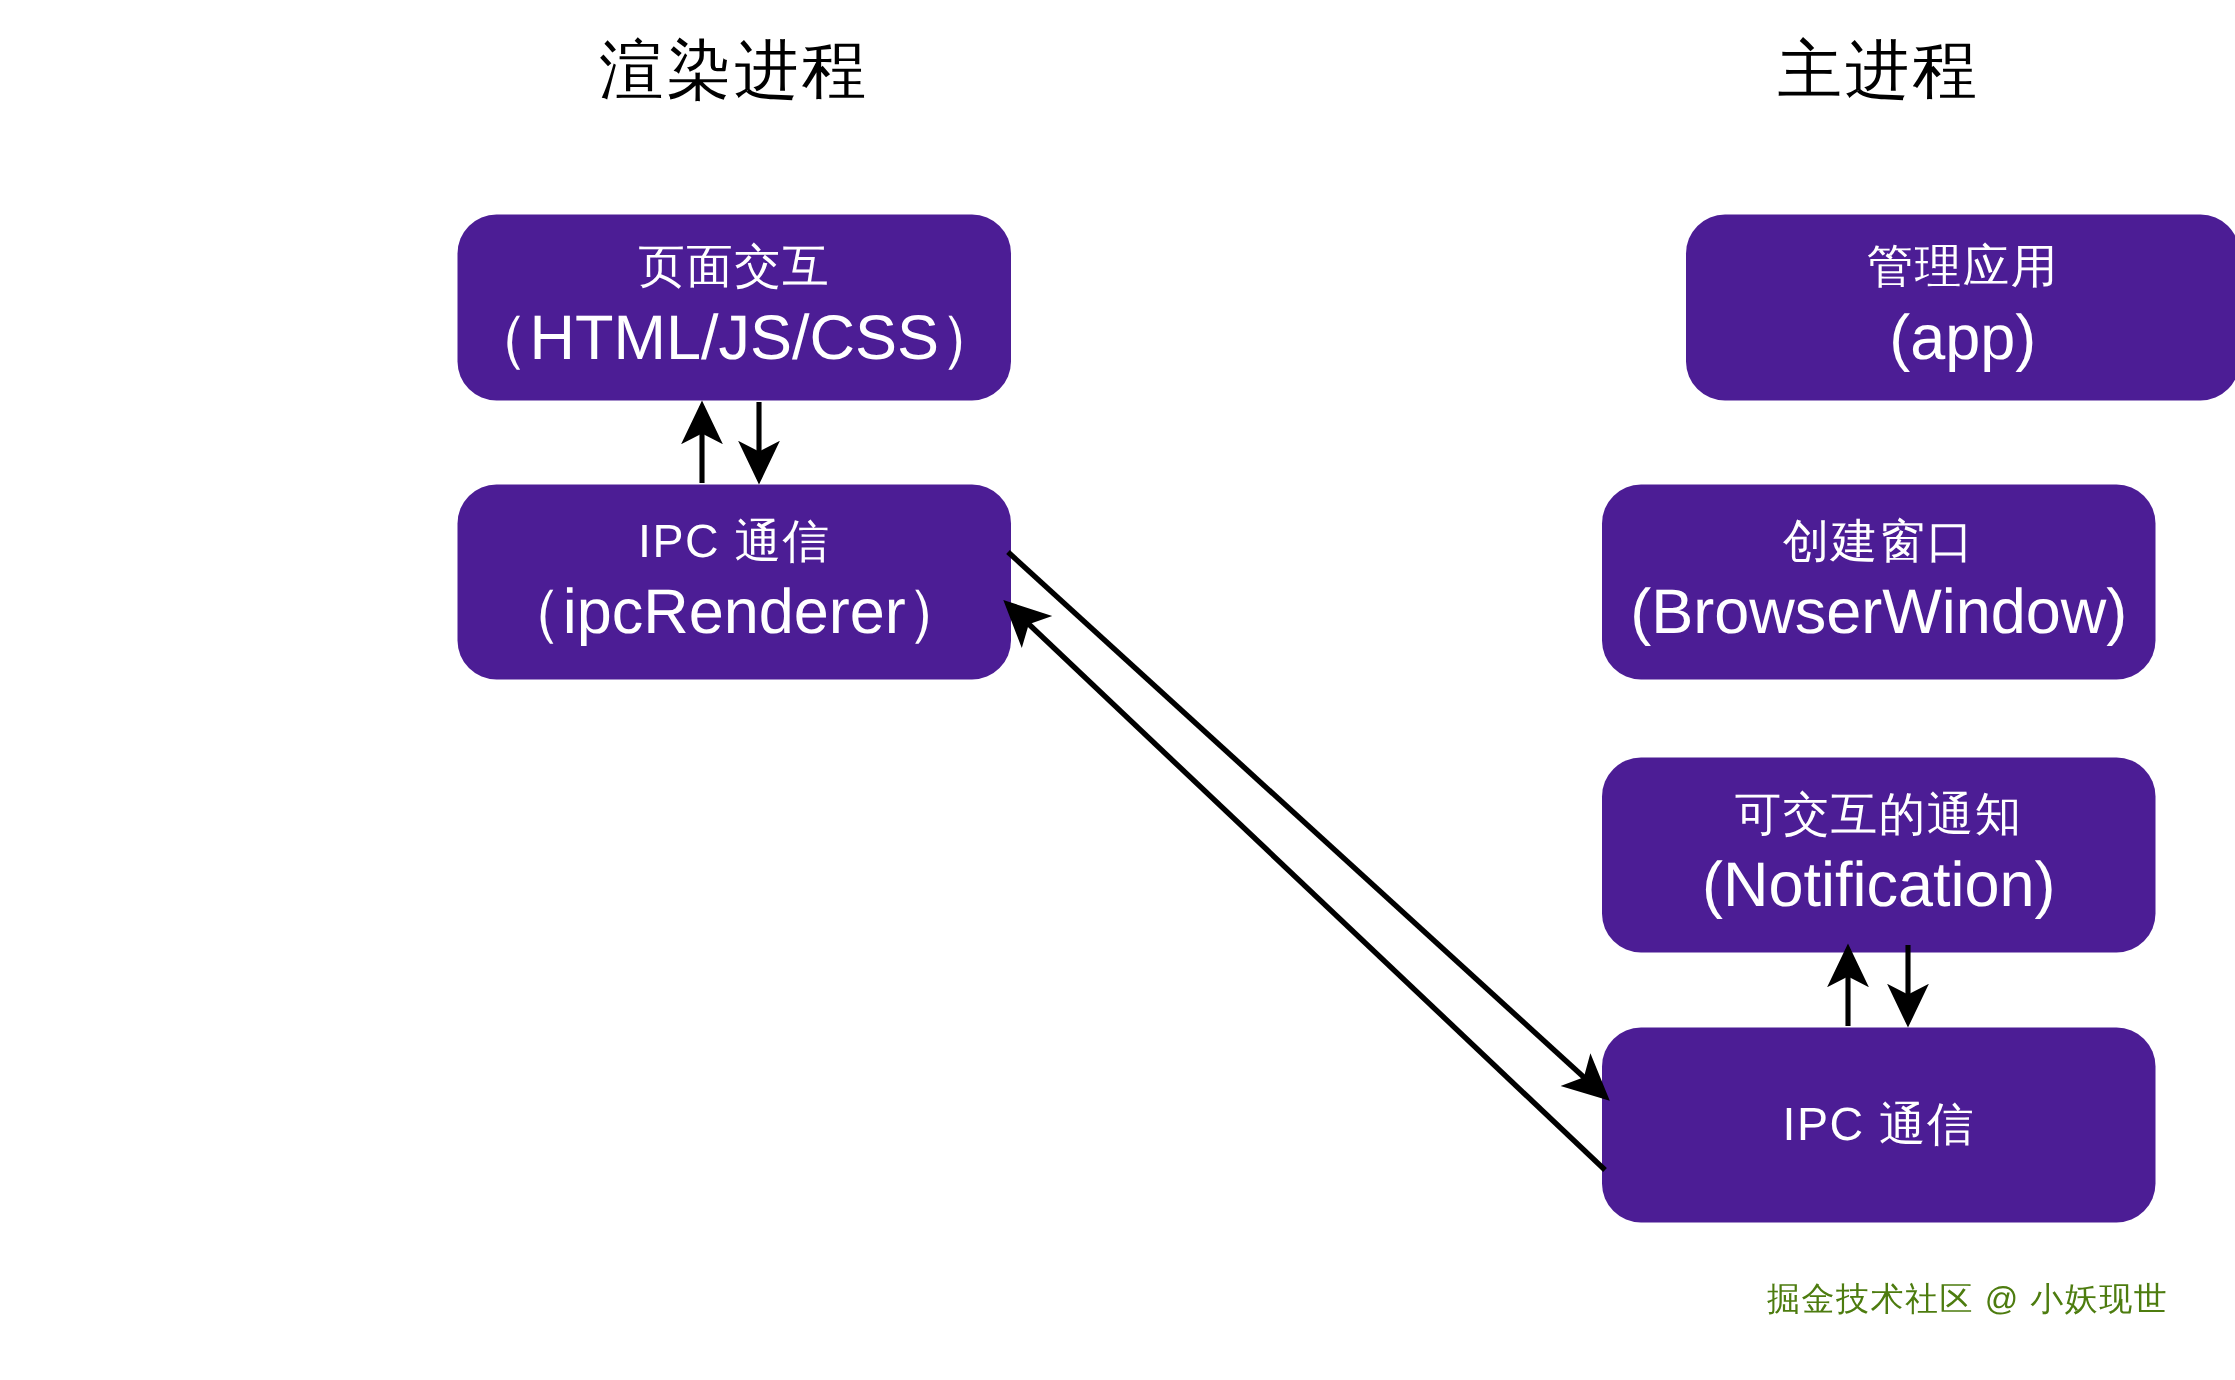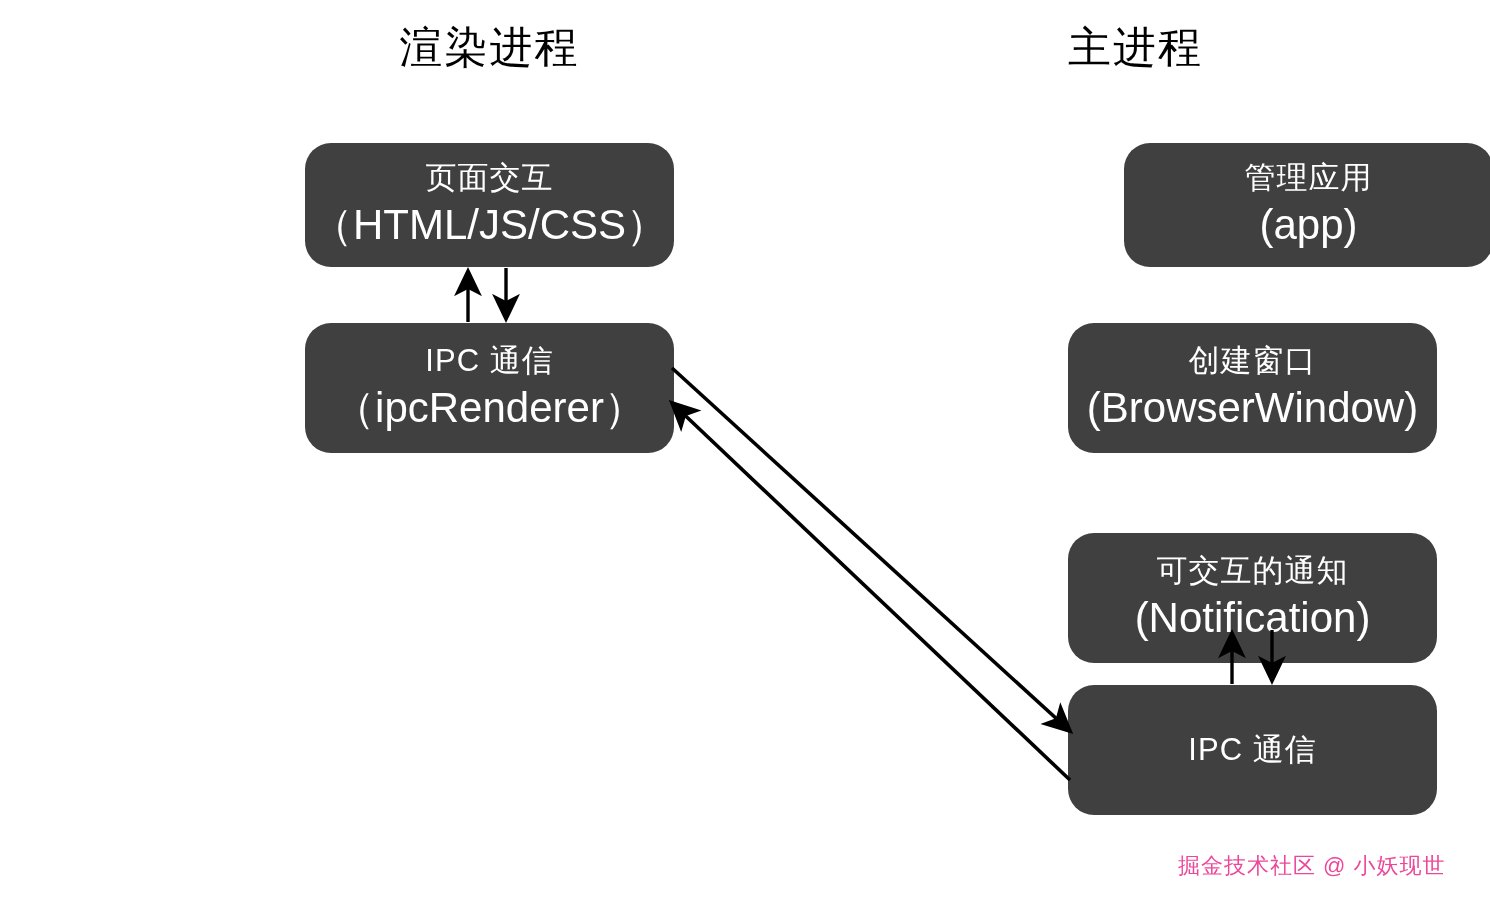--- a/index.html
+++ b/index.html
@@ -24,25 +24,25 @@
   .col-title {
     position: absolute;
     font-size: 43px;
     font-weight: 400;
     color: #000000;
     letter-spacing: 2px;
     white-space: nowrap;
     line-height: 1;
   }
   #title-render { left: 305px; top: 26px; width: 369px; text-align: center; }
-  #title-main   { left: 1068px; top: 26px; width: 369px; }
+  #title-main   { left: 1068px; top: 26px; width: 369px; text-align: center; }
 
   .node {
     position: absolute;
-    background: #404040;
+    background: #4c1d95;
     border-radius: 26px;
     color: #ffffff;
     display: flex;
     flex-direction: column;
     align-items: center;
     justify-content: center;
     box-sizing: border-box;
     text-align: center;
     line-height: 1.28;
     width: 369px;
@@ -59,37 +59,37 @@
     white-space: nowrap;
   }
 
   
   #node-page-interaction { left: 305px; top: 143px; }
   #node-ipc-renderer     { left: 305px; top: 323px; height: 130px; }
 
   
   #node-app              { left: 1124px; top: 143px; }
   #node-browser-window   { left: 1068px; top: 323px; height: 130px; }
-  #node-notification     { left: 1068px; top: 505px; height: 130px; margin-top: 28px; }
+  #node-notification     { left: 1068px; top: 505px; height: 130px; }
   #node-ipc-main         { left: 1068px; top: 685px; height: 130px; }
 
   #arrows {
     position: absolute;
     left: 0; top: 0;
     width: 1490px;
     height: 920px;
     pointer-events: none;
   }
 
   #watermark {
     position: absolute;
     left: 1178px;
     top: 855px;
     font-size: 22px;
-    color: #ec4899;
+    color: #4d7c0f;
     letter-spacing: 1px;
     white-space: nowrap;
     line-height: 1;
   }
 </style>
 </head>
 <body>
 
 <div id="canvas">
 

